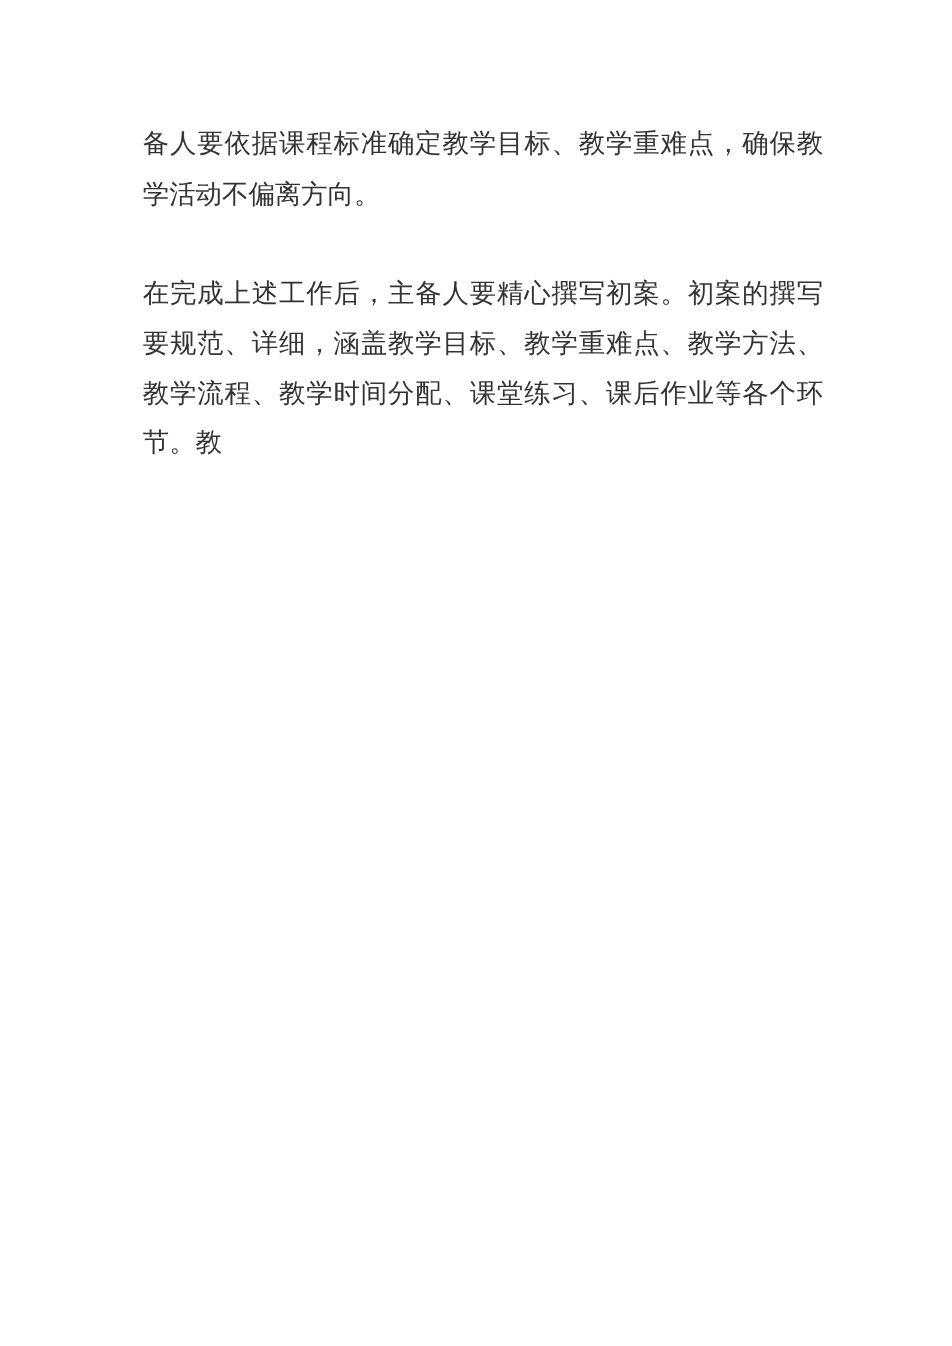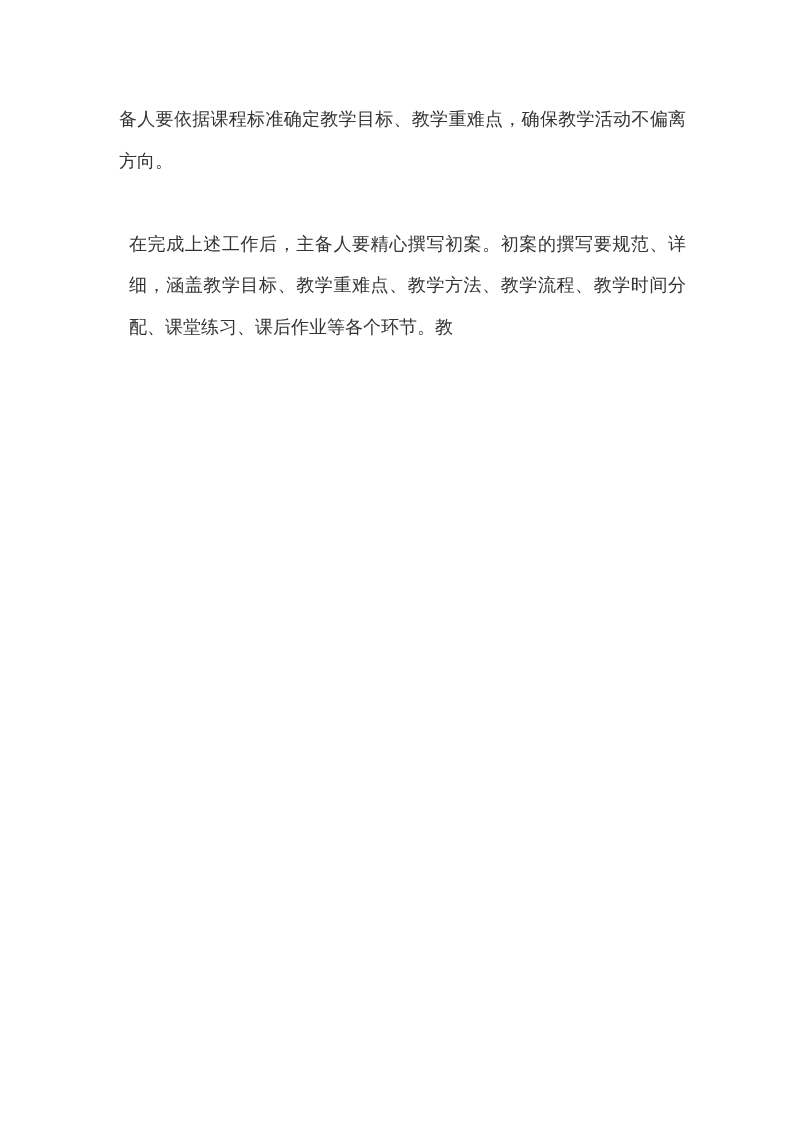--- a/index.html
+++ b/index.html
@@ -20,30 +20,29 @@
       overflow: hidden;
     }
     .content {
       position: absolute;
       left: 119px;
       top: 99px;
       width: 567px;
     }
     .content p {
       margin: 0 0 41.5px 0;
-      font-size: 18px;
+      font-size: 22px;
       line-height: 41.5px;
       color: #333333;
       text-align: justify;
       text-justify: inter-ideograph;
       overflow-wrap: break-word;
     }
     .content p:last-child {
       margin-bottom: 0;
-      margin-left: 10px;
     }
   </style>
 </head>
 <body>
 
 <div class="page">
   <div class="content" style="color: rgb(51, 51, 51);">
 
   <p>备人要依据课程标准确定教学目标、教学重难点，确保教学活动不偏离方向。</p>
       <p>在完成上述工作后，主备人要精心撰写初案。初案的撰写要规范、详细，涵盖教学目标、教学重难点、教学方法、教学流程、教学时间分配、课堂练习、课后作业等各个环节。教</p>

